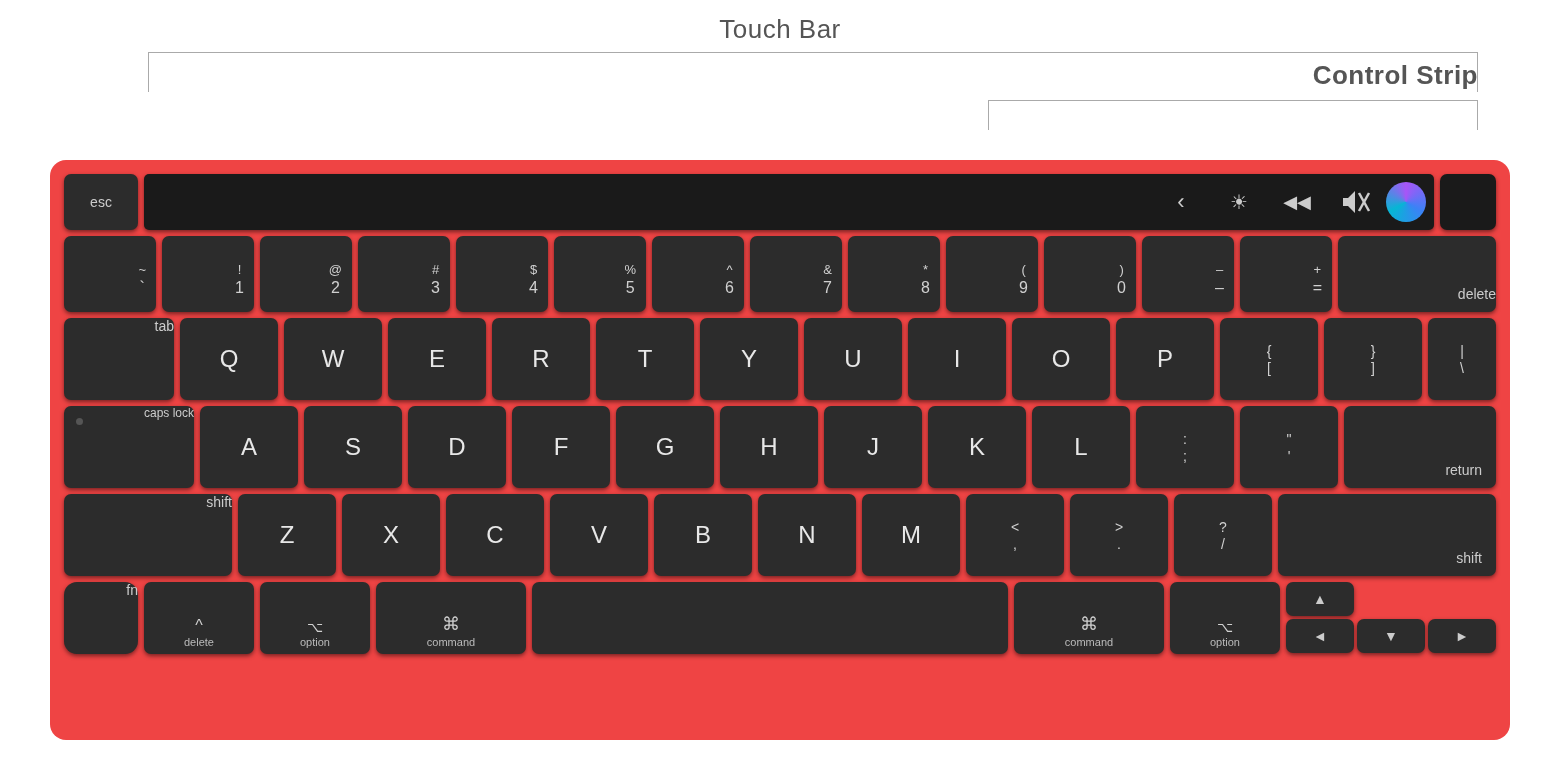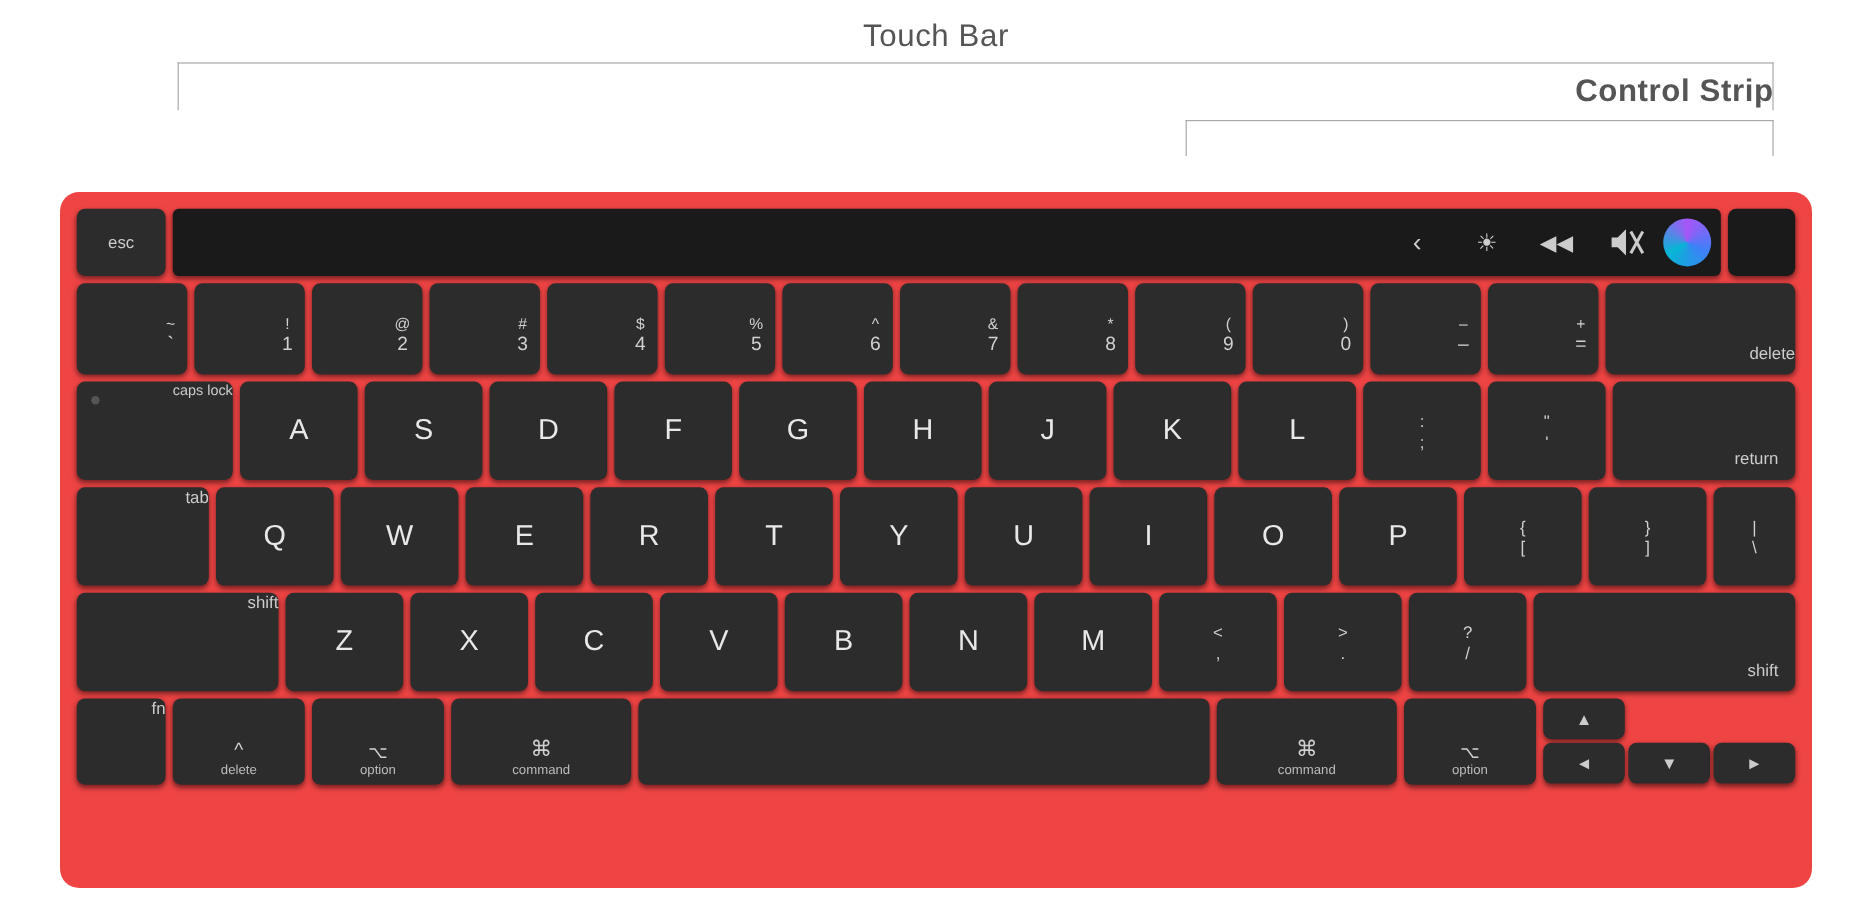--- a/index.html
+++ b/index.html
@@ -275,20 +275,21 @@
 
     
     .key-fn {
       width: 74px;
       height: 72px;
       font-size: 14px;
       color: #ccc;
       padding-bottom: 8px;
       justify-content: flex-end;
       flex-shrink: 0;
+      border-radius: 13px;
     }
 
     .key-control {
       width: 110px;
       height: 72px;
       font-size: 12px;
       color: #ccc;
       flex-shrink: 0;
     }
     .key-control-inner {
@@ -504,51 +505,20 @@
           <span class="secondary">+</span>
           <span class="primary">=</span>
         </div>
       </div>
     <div class="key key-delete" style="display:flex;align-items:flex-end;justify-content:flex-end;padding-bottom:10px;">
         <span>delete</span>
       </div>
   </div>
 
   <div class="key-row">
-    <div class="key key-caps" style="display:flex;align-items:flex-end;justify-content:flex-start;padding-left:12px;padding-bottom:10px;position:relative;">
-      <div class="caps-dot"></div>
-      <span>caps lock</span>
-    </div>
-    <div class="key key-letter">A</div>
-    <div class="key key-letter">S</div>
-    <div class="key key-letter">D</div>
-    <div class="key key-letter">F</div>
-    <div class="key key-letter">G</div>
-    <div class="key key-letter">H</div>
-    <div class="key key-letter">J</div>
-    <div class="key key-letter">K</div>
-    <div class="key key-letter">L</div>
-    <div class="key key-punct">
-        <div class="key-inner-col">
-          <span class="top-char">:</span>
-          <span class="bot-char">;</span>
-        </div>
-      </div>
-    <div class="key key-punct">
-        <div class="key-inner-col">
-          <span class="top-char">"</span>
-          <span class="bot-char">'</span>
-        </div>
-      </div>
-    <div class="key key-return" style="display:flex;align-items:flex-end;justify-content:flex-end;padding-right:14px;padding-bottom:10px;">
-        <span>return</span>
-      </div>
-  </div>
-
-  <div class="key-row">
     <div class="key key-tab" style="display:flex;align-items:flex-end;justify-content:flex-start;padding-left:12px;padding-bottom:10px;">
         <span>tab</span>
       </div>
     <div class="key key-letter">Q</div>
     <div class="key key-letter">W</div>
     <div class="key key-letter">E</div>
     <div class="key key-letter">R</div>
     <div class="key key-letter">T</div>
     <div class="key key-letter">Y</div>
     <div class="key key-letter">U</div>
@@ -569,20 +539,51 @@
       </div>
     <div class="key key-pipe" style="flex:1;">
         <div class="key-inner-col">
           <span class="top-char">|</span>
           <span class="bot-char">\</span>
         </div>
       </div>
   </div>
 
   <div class="key-row">
+    <div class="key key-caps" style="display:flex;align-items:flex-end;justify-content:flex-start;padding-left:12px;padding-bottom:10px;position:relative;">
+      <div class="caps-dot"></div>
+      <span>caps lock</span>
+    </div>
+    <div class="key key-letter">A</div>
+    <div class="key key-letter">S</div>
+    <div class="key key-letter">D</div>
+    <div class="key key-letter">F</div>
+    <div class="key key-letter">G</div>
+    <div class="key key-letter">H</div>
+    <div class="key key-letter">J</div>
+    <div class="key key-letter">K</div>
+    <div class="key key-letter">L</div>
+    <div class="key key-punct">
+        <div class="key-inner-col">
+          <span class="top-char">:</span>
+          <span class="bot-char">;</span>
+        </div>
+      </div>
+    <div class="key key-punct">
+        <div class="key-inner-col">
+          <span class="top-char">"</span>
+          <span class="bot-char">'</span>
+        </div>
+      </div>
+    <div class="key key-return" style="display:flex;align-items:flex-end;justify-content:flex-end;padding-right:14px;padding-bottom:10px;">
+        <span>return</span>
+      </div>
+  </div>
+
+  <div class="key-row">
     <div class="key key-shift-l" style="display:flex;align-items:flex-end;justify-content:flex-start;padding-left:12px;padding-bottom:10px;">
         <span>shift</span>
       </div>
     <div class="key key-letter">Z</div>
     <div class="key key-letter">X</div>
     <div class="key key-letter">C</div>
     <div class="key key-letter">V</div>
     <div class="key key-letter">B</div>
     <div class="key key-letter">N</div>
     <div class="key key-letter">M</div>

